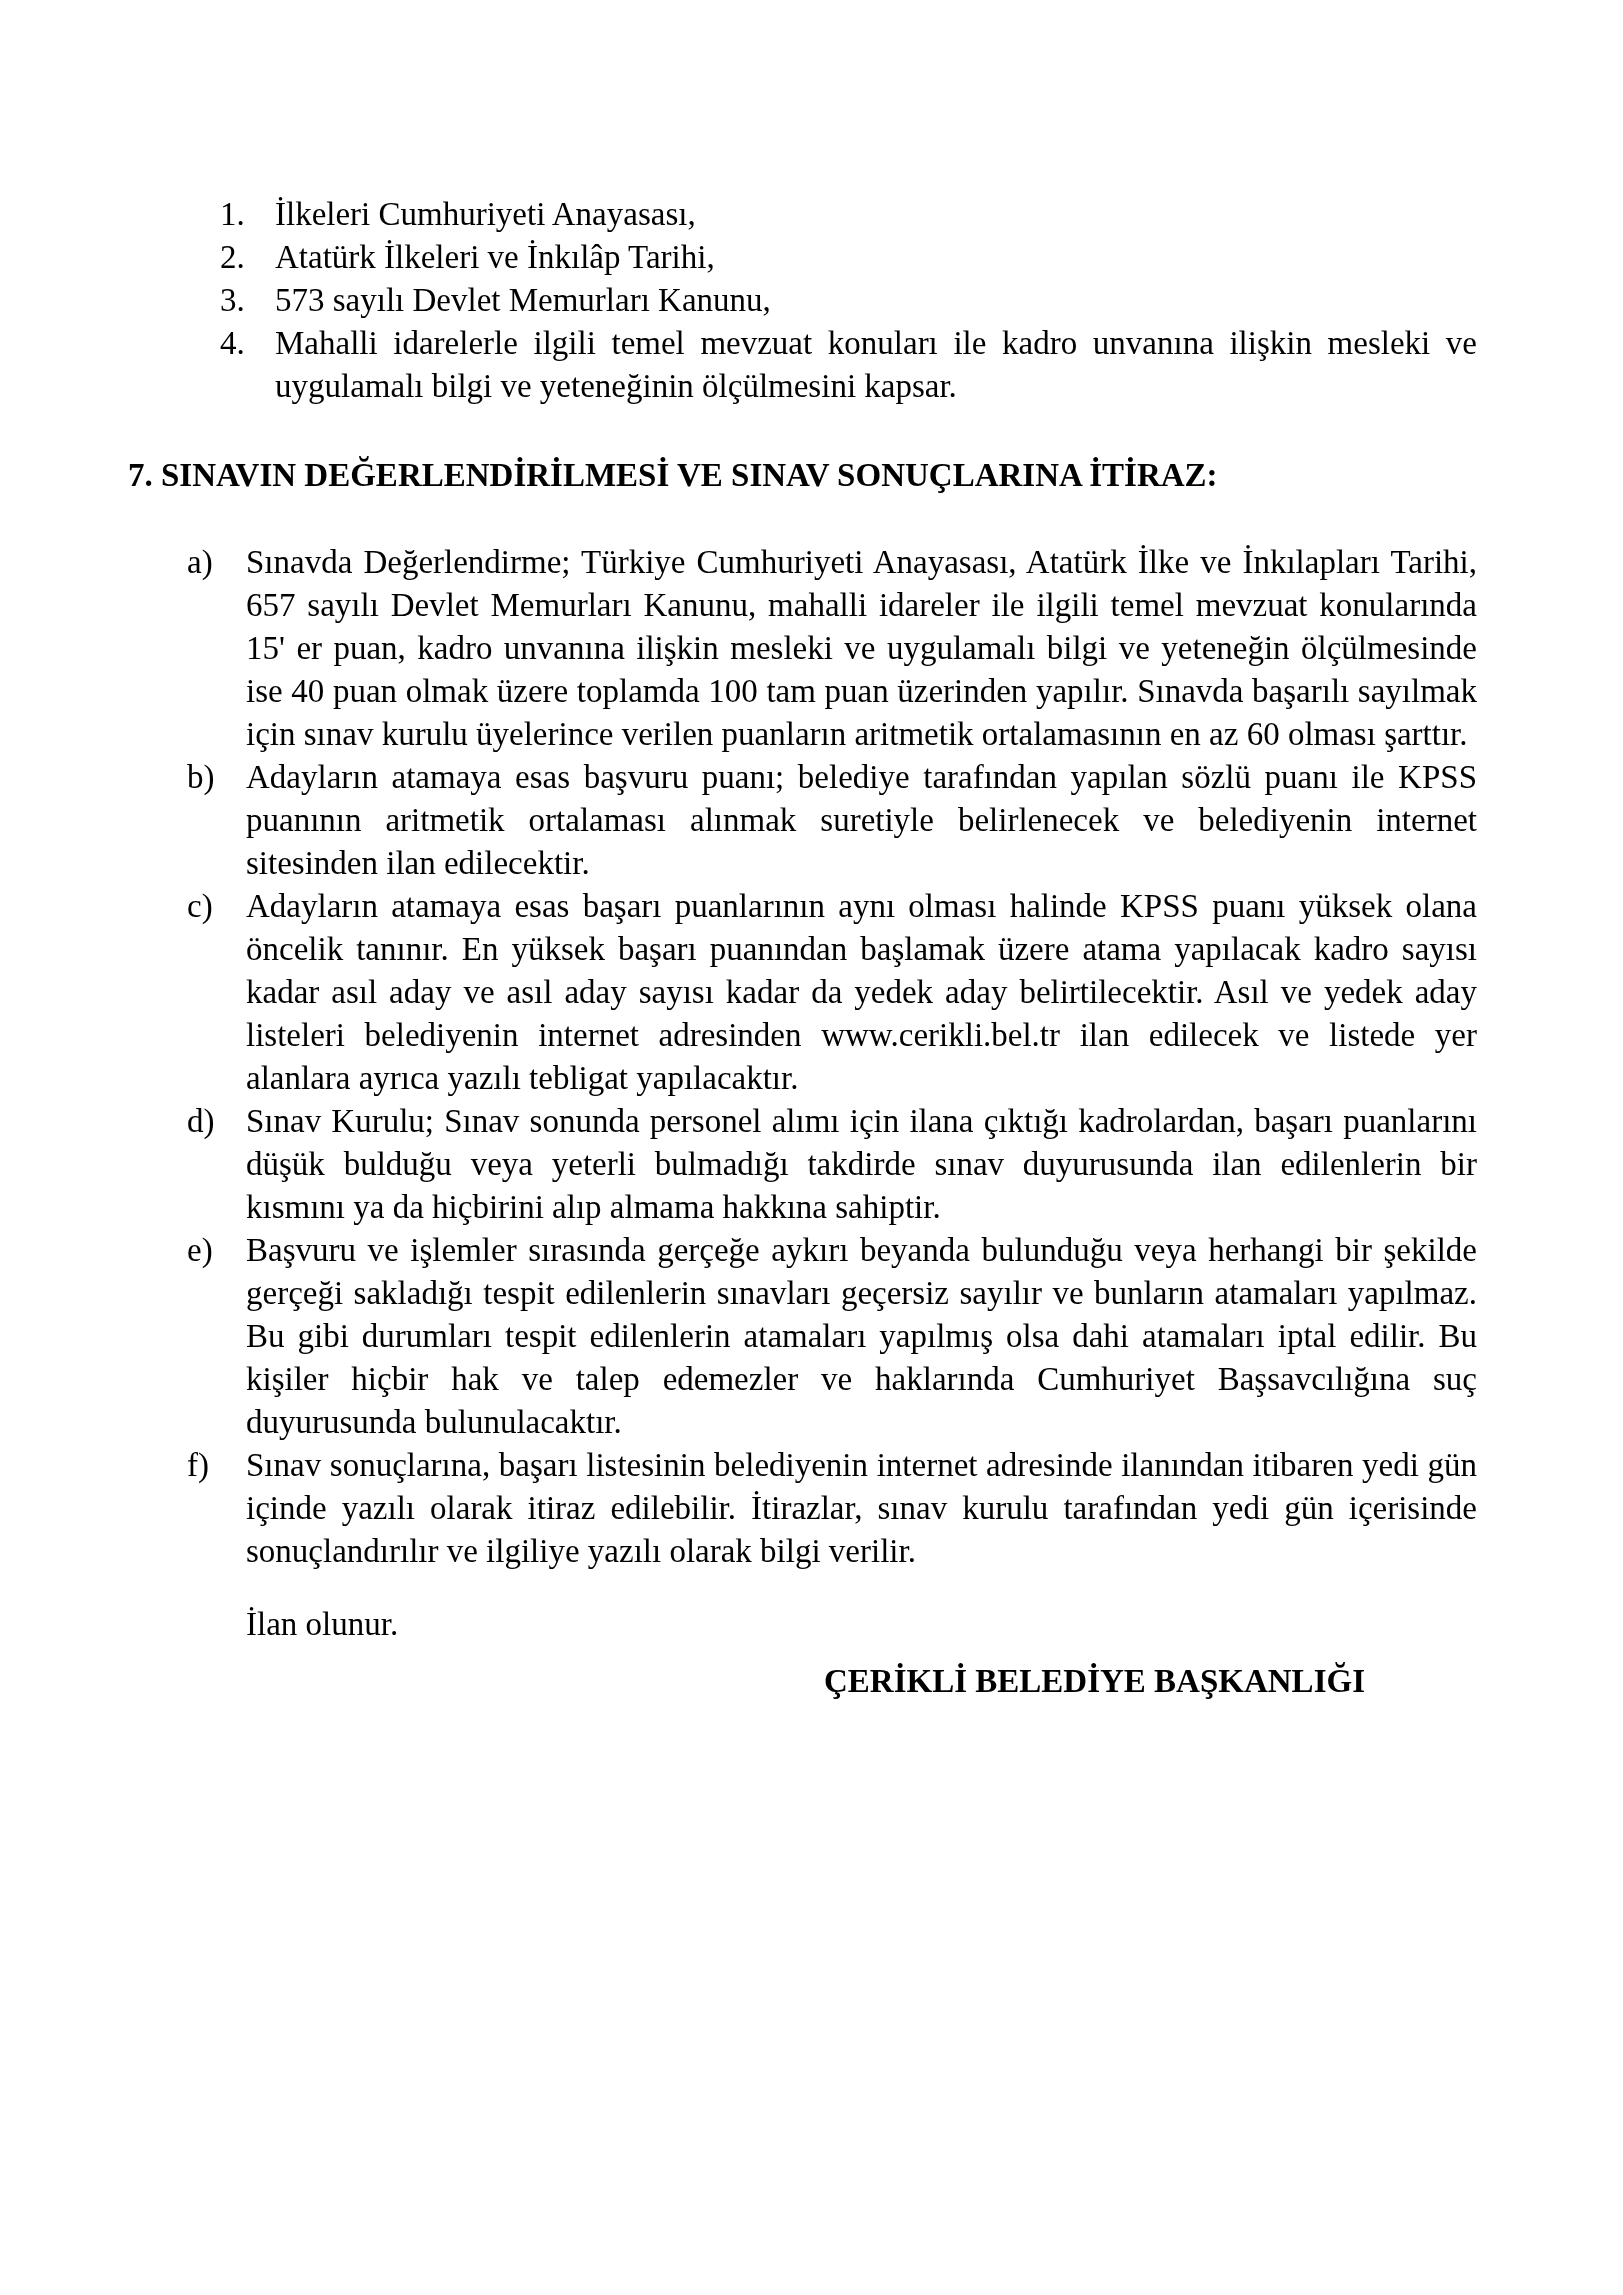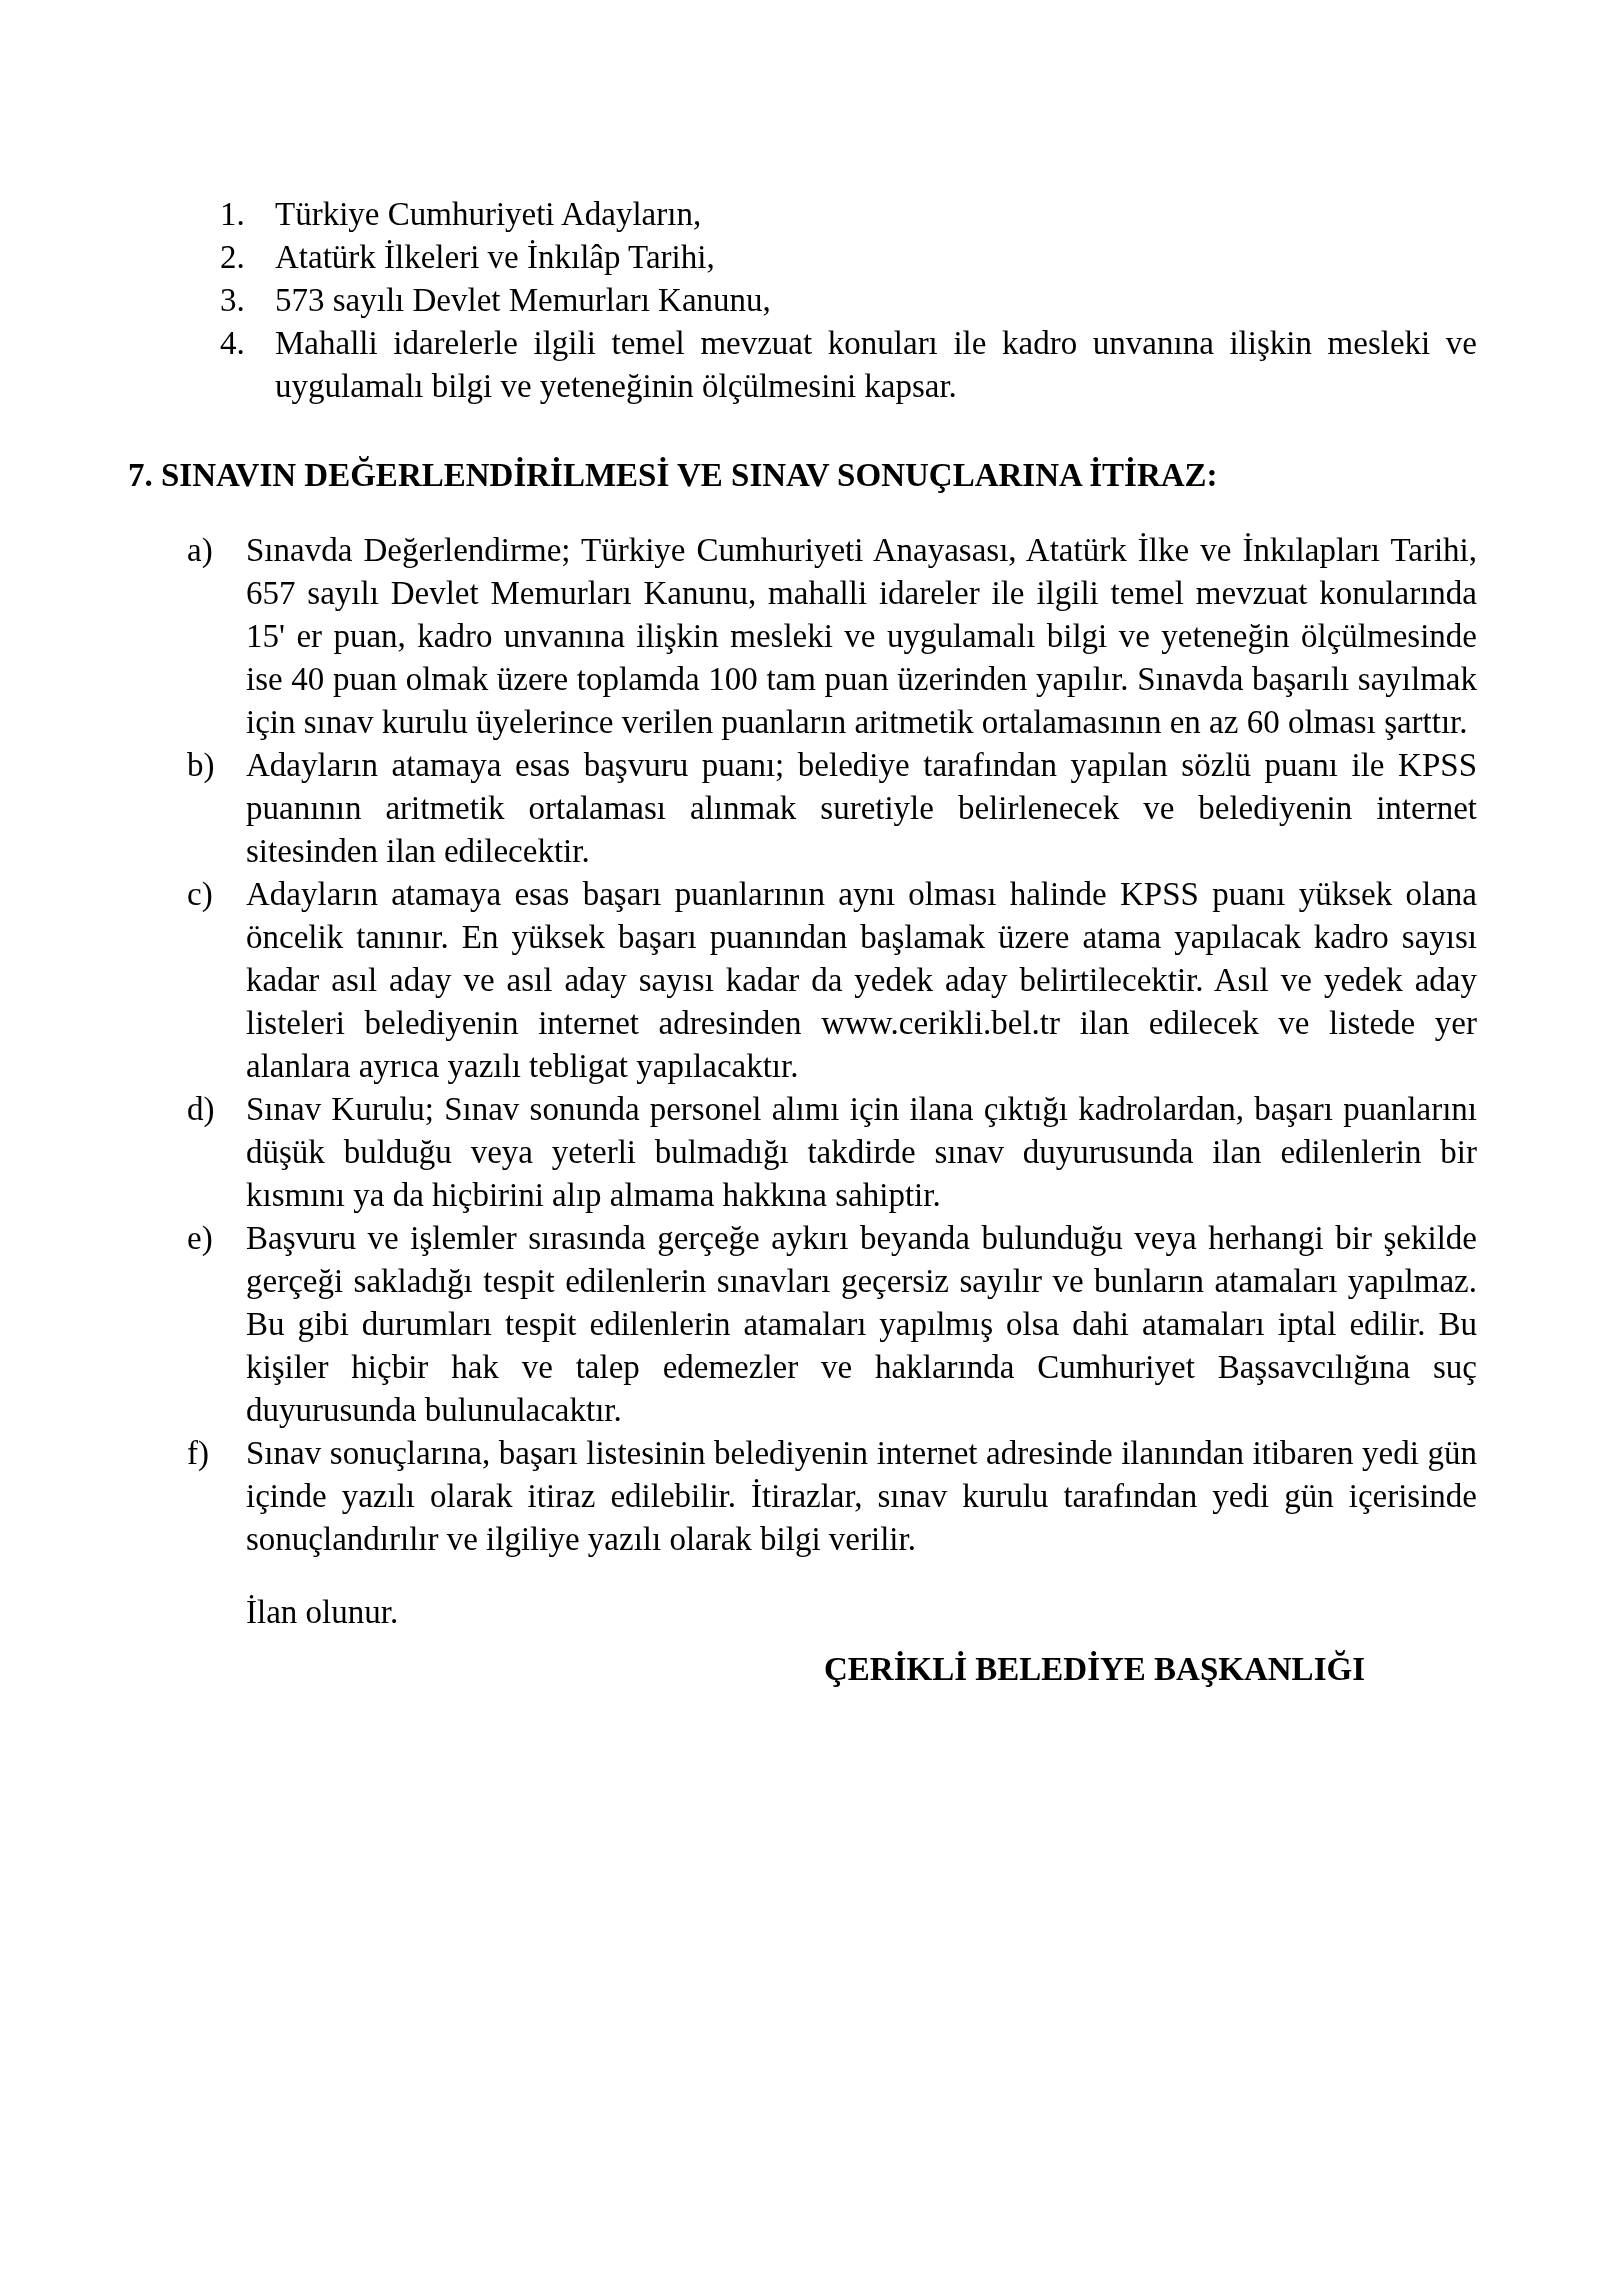--- a/index.html
+++ b/index.html
@@ -41,21 +41,21 @@
   }
   .let-item .marker {
     position: absolute;
     left: 59px;
     top: 0;
   }
   .section-heading {
     font-weight: bold;
     font-size: 33px;
     line-height: 43px;
-    margin: 46px 0 32px 0;
+    margin: 46px 0 44px 0;
   }
   .closing {
     margin-top: 30px;
     padding-left: 118px;
   }
   .signature {
     margin-top: 14px;
     padding-left: 696px;
     font-weight: bold;
     white-space: nowrap;
@@ -63,21 +63,21 @@
 </style>
 </head>
 <body>
 
 <div class="page">
   <div class="content">
 
     <div class="intro-list">
       <div class="num-item">
         <span class="marker">1.</span>
-        <span class="item-text">Türkiye Cumhuriyeti Adayların,</span>
+        <span class="item-text">İlkeleri Cumhuriyeti Anayasası,</span>
       </div>
       <div class="num-item">
         <span class="marker">2.</span>
         <span class="item-text">Atatürk İlkeleri ve İnkılâp Tarihi,</span>
       </div>
       <div class="num-item">
         <span class="marker">3.</span>
         <span class="item-text">573 sayılı Devlet Memurları Kanunu,</span>
       </div>
       <div class="num-item">

